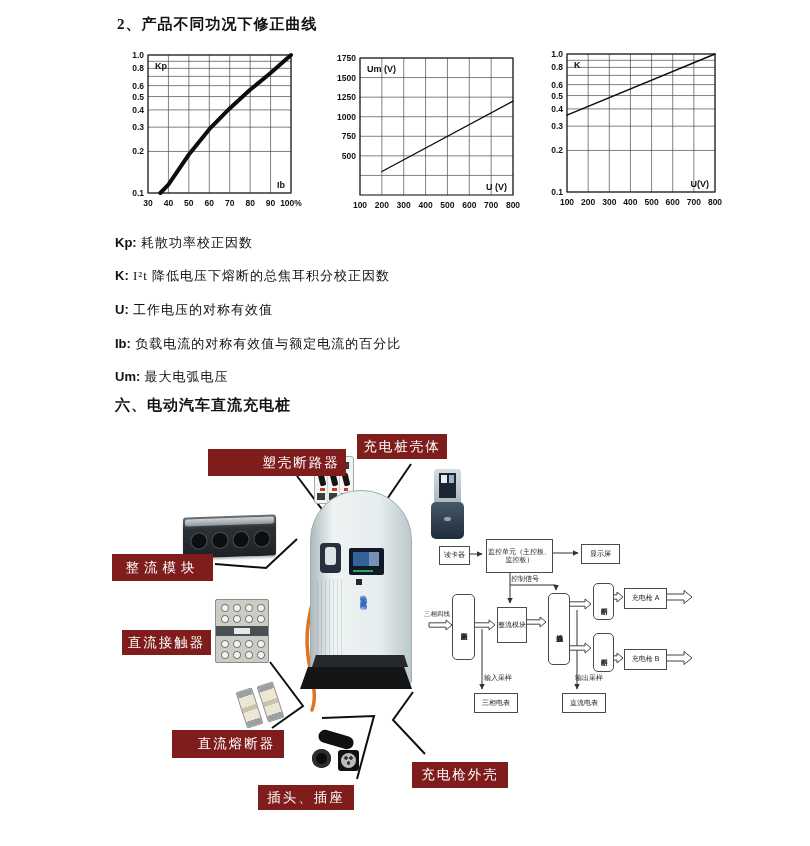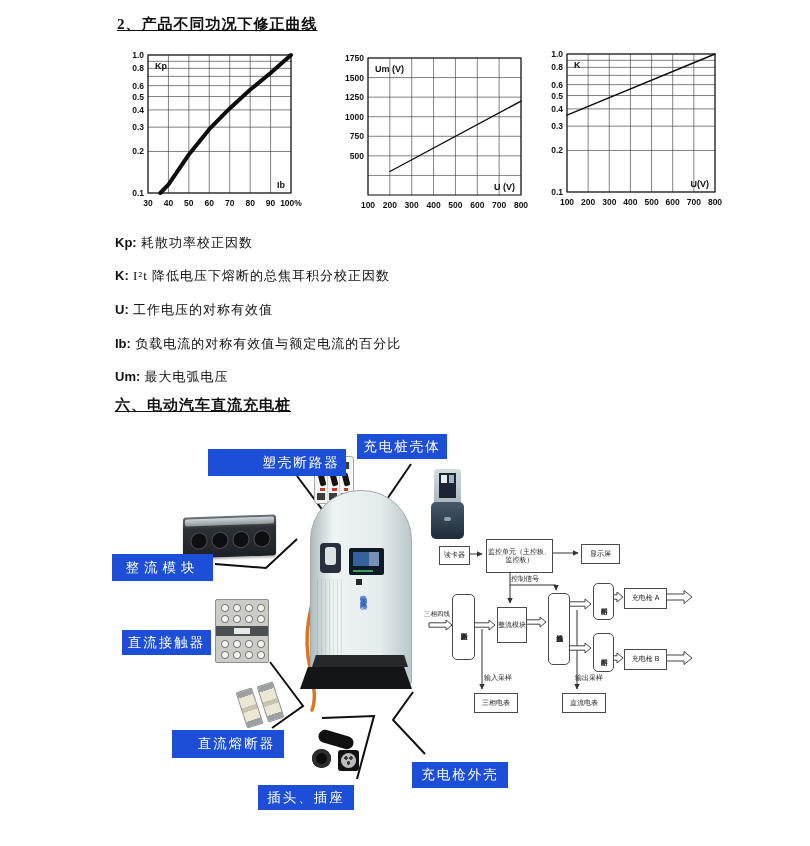--- a/index.html
+++ b/index.html
@@ -3,32 +3,32 @@
 <meta charset="utf-8">
 <style>
   html,body{margin:0;padding:0;background:#ffffff;}
   #page{position:relative;width:810px;height:846px;background:#fff;overflow:hidden;
         font-family:"Liberation Serif","DejaVu Serif",serif;color:#111;}
   
   #topbar{position:absolute;left:95px;top:0;width:658px;height:13px;background:#0d0d0d;overflow:hidden;}
   #topbar span{position:absolute;right:14px;top:-8px;color:#fff;font-family:"Liberation Sans",sans-serif;
                font-weight:bold;font-size:14px;letter-spacing:2px;}
   
-  .h2{position:absolute;font-size:15px;font-weight:600;letter-spacing:1px;text-decoration:underline;}
+  .h2{position:absolute;font-size:15px;font-weight:600;letter-spacing:1px;}
   #s2title{left:117px;top:15px;}
   #s6title{left:115px;top:396px;}
   .def{position:absolute;left:115px;font-size:13px;letter-spacing:1px;}
   .def .term{font-family:"Liberation Sans","DejaVu Sans",sans-serif;font-weight:bold;letter-spacing:0;}
   #def0{top:234px}#def1{top:267px}#def2{top:301px}#def3{top:335px}#def4{top:368px}
   
   .chart{position:absolute;top:45px;}
-  #chart0{left:108px}#chart1{left:338px}#chart2{left:543px}
+  #chart0{left:108px}#chart1{left:330px}#chart2{left:543px}
   .chart svg text{font-family:"Liberation Sans","DejaVu Sans",sans-serif;}
   
-  .plabel{position:absolute;background:#1d4ed8;color:#fff;display:flex;align-items:center;justify-content:center;
+  .plabel{position:absolute;background:#7f1d1d;color:#fff;display:flex;align-items:center;justify-content:center;
           font-size:13.5px;letter-spacing:2px;z-index:6;}
   #pl-mccb{left:208px;top:449px;width:90px;height:27px;padding-left:48px;}
   #pl-shell{left:357px;top:434px;width:90px;height:25px;}
   #pl-rect{left:112px;top:554px;width:101px;height:27px;letter-spacing:5px;}
   #pl-cont{left:122px;top:630px;width:89px;height:25px;}
   #pl-fuse{left:172px;top:730px;width:95px;height:28px;padding-left:17px;}
   #pl-plug{left:258px;top:785px;width:96px;height:25px;}
   #pl-gun{left:412px;top:762px;width:96px;height:26px;}
   
   .photo{position:absolute;z-index:4;}

